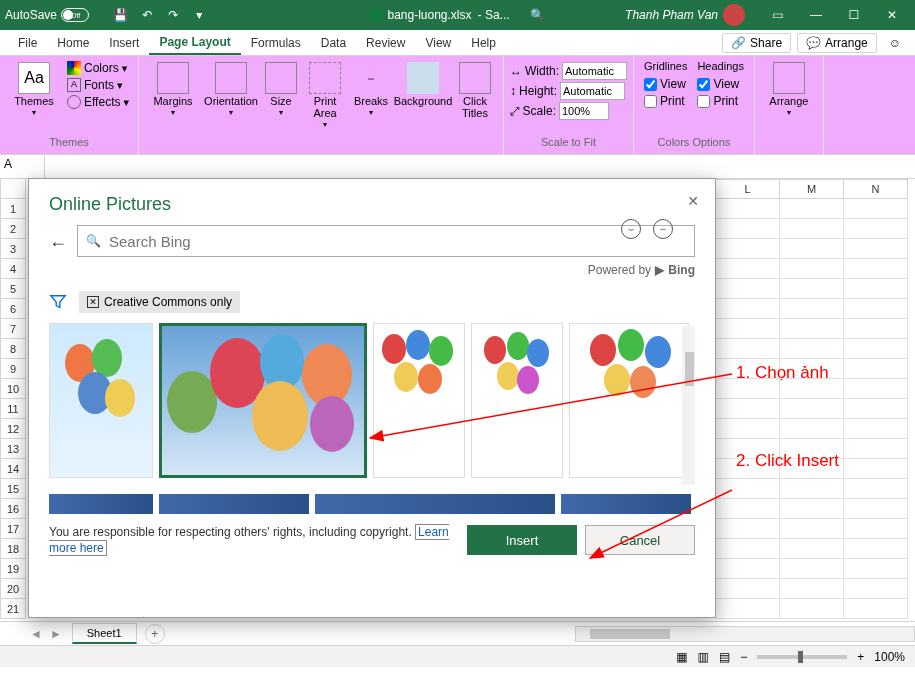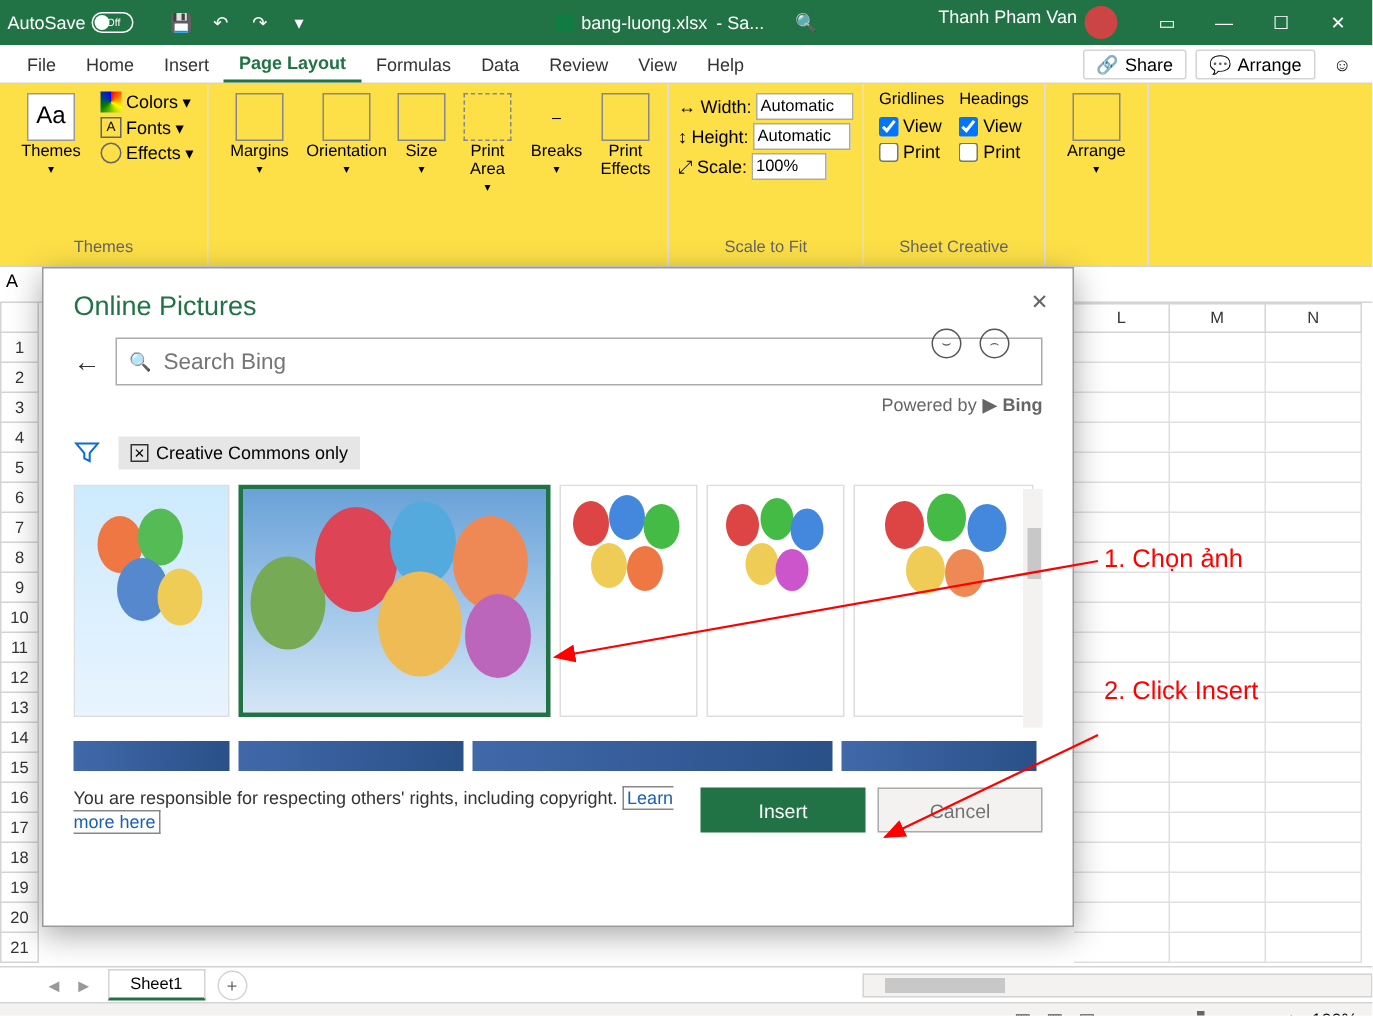--- a/index.html
+++ b/index.html
@@ -4,29 +4,29 @@
 <style>
 *{box-sizing:border-box;margin:0;padding:0;font-family:"Segoe UI",Arial,sans-serif;font-size:12px;}
 body{background:#fff;width:915px;height:677px;overflow:hidden;}
 .titlebar{height:30px;background:#217346;color:#fff;display:flex;align-items:center;padding:0 5px;position:relative;}
 .titlebar .autosave{display:flex;align-items:center;gap:4px;}
 .titlebar .autosave-toggle{width:28px;height:14px;border:1px solid #fff;border-radius:8px;position:relative;}
 .titlebar .autosave-toggle::after{content:"";position:absolute;left:1px;top:1px;width:10px;height:10px;border-radius:50%;background:#fff;}
 .titlebar .qat{display:flex;gap:8px;margin-left:10px;}
 .titlebar .qat-btn{width:18px;height:18px;display:flex;align-items:center;justify-content:center;color:#fff;}
 .titlebar .filename{position:absolute;left:50%;transform:translateX(-50%);display:flex;align-items:center;gap:6px;}
-.titlebar .user{margin-left:auto;display:flex;align-items:flex-start;gap:5px;}
+.titlebar .user{margin-left:auto;display:flex;align-items:center;gap:5px;font-style:italic;}
 .titlebar .win-controls{display:flex;gap:2px;margin-left:15px;}
 .titlebar .win-btn{width:36px;height:28px;display:flex;align-items:center;justify-content:center;}
 .menubar{height:26px;background:#fff;border-bottom:1px solid #d4d4d4;display:flex;align-items:center;padding:0 8px;}
 .menubar .tab{padding:4px 10px;cursor:default;color:#333;}
 .menubar .tab.active{color:#217346;border-bottom:2px solid #217346;font-weight:600;}
 .menubar .right{margin-left:auto;display:flex;gap:6px;align-items:center;}
 .menubar .share,.menubar .comments{border:1px solid #d4d4d4;padding:2px 8px;border-radius:2px;display:flex;align-items:center;gap:4px;}
-.ribbon{height:122px;background:#fde047;border-bottom:1px solid #d4d4d4;display:flex;}
+.ribbon{height:99px;background:#f0abfc;border-bottom:1px solid #d4d4d4;display:flex;}
 .rgroup{padding:4px 6px;position:relative;border-right:1px solid #e1dfdd;display:flex;flex-direction:column;}
 .rgroup-body{flex:1;display:flex;align-items:flex-start;gap:2px;}
 .rgroup-label{text-align:center;color:#666;font-size:11px;padding-bottom:2px;}
 .vbtn{display:flex;flex-direction:column;align-items:center;width:56px;padding:2px;gap:1px;}
 .vbtn .icon{width:32px;height:32px;display:flex;align-items:center;justify-content:center;}
 .vbtn .lbl{text-align:center;font-size:11px;line-height:12px;}
 .small-stack{display:flex;flex-direction:column;gap:1px;}
 .small-item{display:flex;align-items:center;gap:3px;padding:1px 3px;font-size:11px;}
 .scale-row{display:flex;align-items:center;gap:3px;font-size:11px;margin:2px 0;}
 .scale-input{width:65px;height:18px;border:1px solid #ababab;font-size:11px;padding:0 2px;background:#fff;}
@@ -81,21 +81,21 @@
 .thumb.t5{width:120px;}
 .res-scroll{position:absolute;right:-3px;top:3px;bottom:3px;width:16px;background:#f3f2f1;}
 .res-scroll::before{content:"";position:absolute;top:26px;left:3px;width:9px;height:34px;background:#c8c8c8;}
 .strip{height:20px;margin:6px 0 0 0;display:flex;gap:6px;}
 .strip div{height:20px;background:linear-gradient(90deg,#4169aa,#2a5088);}
 .footer{display:flex;align-items:center;margin-top:10px;}
 .footer-text{flex:1;font-size:12px;color:#333;line-height:16px;}
 .footer-text a{color:#1a5fb4;text-decoration:none;border:1px solid #888;padding:0 2px;}
 .btn{width:110px;height:30px;display:flex;align-items:center;justify-content:center;font-size:13px;margin-left:8px;}
 .btn.primary{background:#217346;color:#fff;}
-.btn.secondary{background:#f3f2f1;border:1px solid #ababab;color:#737373;}
+.btn.secondary{background:#f3f2f1;border:1px solid #ababab;color:#14532d;}
 
 
 .anno{position:absolute;color:#ff0000;font-size:17px;font-weight:400;z-index:20;}
 .arrow-svg{position:absolute;z-index:19;pointer-events:none;}
 
 
 .balloon{position:absolute;border-radius:50%;}
 </style>
 </head>
 <body>
@@ -183,23 +183,27 @@
       <div class="vbtn" style="width:44px;">
           <div class="icon" style="border:1px dashed #888;"></div>
           <div class="lbl">Print Area</div>
           <div style="font-size:8px;">▾</div>
         </div>
       <div class="vbtn" style="width:44px;">
           <div class="icon">⎯</div>
           <div class="lbl">Breaks</div>
           <div style="font-size:8px;">▾</div>
         </div>
+      <div class="vbtn">
+          <div class="icon" style="background:#cde;"></div>
+          <div class="lbl">Background</div>
+        </div>
       <div class="vbtn" style="width:44px;">
           <div class="icon" style="border:1px solid #888;"></div>
-          <div class="lbl">Print Effects</div>
+          <div class="lbl">Click Titles</div>
         </div>
     </div>
   </div>
   <div class="rgroup">
     <div class="rgroup-body">
         <div>
       <div class="scale-row">
             <span>↔</span>
             <span>Width:</span>
             <input class="scale-input" value="Automatic" style="">
@@ -236,21 +240,21 @@
         <label class="check-row">
             <input type="checkbox" checked="" style="">
             <span>View</span>
           </label>
         <label class="check-row">
             <input type="checkbox" style="">
             <span>Print</span>
           </label>
       </div>
     </div>
-    <div class="rgroup-label">Sheet Creative</div>
+    <div class="rgroup-label">Colors Options</div>
   </div>
   <div class="rgroup">
     <div class="rgroup-body">
       <div class="vbtn">
           <div class="icon" style="border:1px solid #888;"></div>
           <div class="lbl">Arrange</div>
           <div style="font-size:8px;">▾</div>
         </div>
     </div>
     <div class="rgroup-label" style="visibility:hidden;">Arrange</div>

